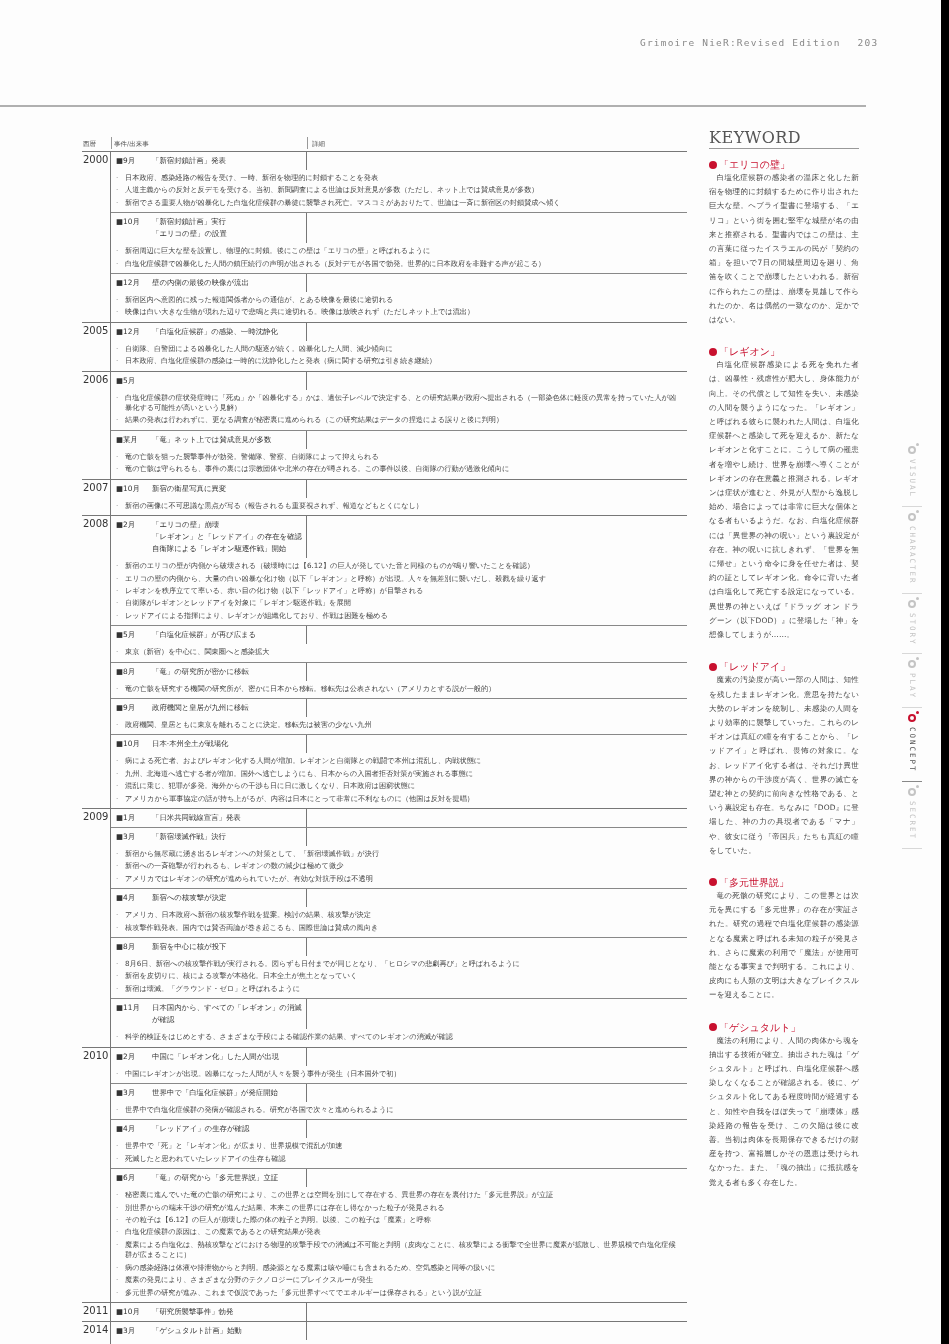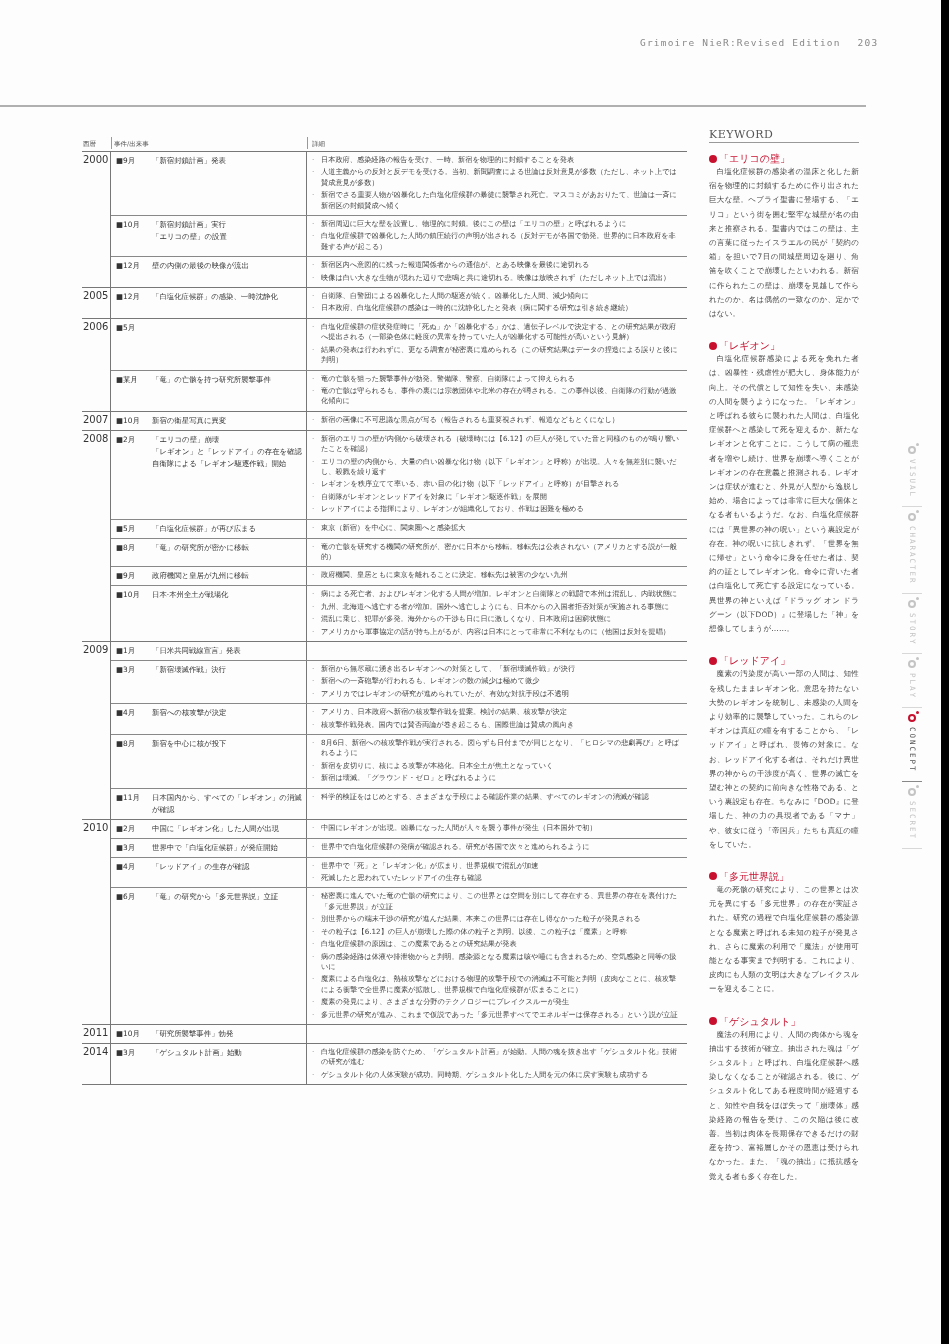--- a/index.html
+++ b/index.html
@@ -14,33 +14,33 @@
   
   .timeline { position: absolute; top: 140px; left: 82px; width: 605px; }
   .tl-head { display: flex; font-size: 6.5px; color: #555; height: 12px; align-items: flex-end; padding-bottom: 2px; border-bottom: 1.3px solid #777; }
   .tl-head .c-year { width: 29px; padding-left: 1px; }
   .tl-head .c-event { width: 196px; padding-left: 2px; border-left: 1px solid #999; height: 12px; display: flex; align-items: flex-end; }
   .tl-head .c-detail { flex: 1; padding-left: 4px; border-left: 1px solid #999; height: 12px; display: flex; align-items: flex-end; }
 
   .year-group { display: flex; border-bottom: 1.3px solid #777; }
   .year-cell { width: 29px; font-size: 10px; color: #333; padding-top: 2px; padding-left: 1px; border-right: 1px solid #777; }
   .year-rows { flex: 1; }
-  .ev-row { display: flex; border-bottom: 1px solid #888; }
+  .ev-row { display: flex; border-bottom: 1px solid #888; flex-direction: column; }
   .ev-row:last-child { border-bottom: none; }
   .ev-cell { width: 196px; padding: 3px 0 3px 5px; border-right: 1px solid #777; font-size: 7.4px; line-height: 12px; color: #333; display: flex; }
   .ev-month { width: 36px; flex: none; }
   .ev-title { flex: 1; }
   .ev-title span { display: block; }
   .det-cell { flex: 1; padding: 2px 6px 2px 5px; font-size: 7.2px; line-height: 10.4px; color: #444; }
   .det-cell .item { padding-left: 9px; text-indent: -9px; margin: 1px 0 2px 0; }
   .det-cell .item::before { content: "·"; color: #999; display: inline-block; width: 9px; text-indent: 0; }
 
   
   .keyword { position: absolute; top: 128px; left: 709px; width: 150px; }
-  .kw-title { font-family: "DejaVu Serif", "Liberation Serif", serif; font-size: 11px; letter-spacing: 0.5px; color: #555; padding-bottom: 1px; border-bottom: 1.5px solid #999; }
+  .kw-title { font-family: "DejaVu Serif", "Liberation Serif", serif; font-size: 16px; letter-spacing: 0.5px; color: #555; padding-bottom: 1px; border-bottom: 1.5px solid #999; }
   .kw-entry { margin-top: 9px; margin-bottom: 18px; }
   .kw-heading { color: #c8102e; font-size: 10px; line-height: 13px; display: flex; align-items: center; }
   .kw-dot { display: inline-block; width: 8px; height: 8px; border-radius: 50%; background: #c8102e; margin-right: 2px; flex: none; }
   .kw-body { font-size: 7.5px; line-height: 14.2px; color: #444; text-indent: 1em; text-align: justify; letter-spacing: 0.15px; }
 
   
   .side-nav { position: absolute; top: 440px; left: 902px; width: 20px; }
   .nav-tab { position: relative; width: 20px; display: flex; flex-direction: column; align-items: center; border-bottom: 1px solid #d8d8d8; padding: 6px 0 8px 0; }
   .nav-icon { width: 8px; height: 8px; border-radius: 50%; border: 2.5px solid #c4c4c4; position: relative; margin-bottom: 5px; }
   .nav-icon::after { content: ""; position: absolute; top: -5px; right: -5px; width: 3px; height: 3px; border-radius: 50%; background: #c4c4c4; }
@@ -140,21 +140,21 @@
             </div>
             <div class="det-cell">
               <div class="item">白塩化症候群の症状発症時に「死ぬ」か「凶暴化する」かは、遺伝子レベルで決定する、との研究結果が政府へ提出される（一部染色体に軽度の異常を持っていた人が凶暴化する可能性が高いという見解）</div>
               <div class="item">結果の発表は行われずに、更なる調査が秘密裏に進められる（この研究結果はデータの捏造による誤りと後に判明）</div>
             </div>
           </div>
           <div class="ev-row">
             <div class="ev-cell">
               <div class="ev-month">■某月</div>
               <div class="ev-title">
-                <span>「竜」の亡骸を持つ研究所襲撃事件</span>
+                <span>「竜」ネット上では賛成意見が多数</span>
               </div>
             </div>
             <div class="det-cell">
               <div class="item">竜の亡骸を狙った襲撃事件が勃発。警備隊、警察、自衛隊によって抑えられる</div>
               <div class="item">竜の亡骸は守られるも、事件の裏には宗教団体や北米の存在が噂される。この事件以後、自衛隊の行動が過激化傾向に</div>
             </div>
           </div>
         </div>
       </div>
       <div class="year-group">
@@ -346,22 +346,22 @@
               <div class="ev-month">■6月</div>
               <div class="ev-title">
                 <span>「竜」の研究から「多元世界説」立証</span>
               </div>
             </div>
             <div class="det-cell">
               <div class="item">秘密裏に進んでいた竜の亡骸の研究により、この世界とは空間を別にして存在する、異世界の存在を裏付けた「多元世界説」が立証</div>
               <div class="item">別世界からの端末干渉の研究が進んだ結果、本来この世界には存在し得なかった粒子が発見される</div>
               <div class="item">その粒子は【6.12】の巨人が崩壊した際の体の粒子と判明。以後、この粒子は「魔素」と呼称</div>
               <div class="item">白塩化症候群の原因は、この魔素であるとの研究結果が発表</div>
+              <div class="item">魔素による白塩化は、熱核攻撃などにおける物理的攻撃手段での消滅は不可能と判明（皮肉なことに、核攻撃による衝撃で全世界に魔素が拡散し、世界規模で白塩化症候群が広まることに）</div>
               <div class="item">病の感染経路は体液や排泄物からと判明。感染源となる魔素は咳や唾にも含まれるため、空気感染と同等の扱いに</div>
-              <div class="item">魔素による白塩化は、熱核攻撃などにおける物理的攻撃手段での消滅は不可能と判明（皮肉なことに、核攻撃による衝撃で全世界に魔素が拡散し、世界規模で白塩化症候群が広まることに）</div>
               <div class="item">魔素の発見により、さまざまな分野のテクノロジーにブレイクスルーが発生</div>
               <div class="item">多元世界の研究が進み、これまで仮説であった「多元世界すべてでエネルギーは保存される」という説が立証</div>
             </div>
           </div>
         </div>
       </div>
       <div class="year-group">
         <div class="year-cell">2011</div>
         <div class="year-rows">
           <div class="ev-row">

